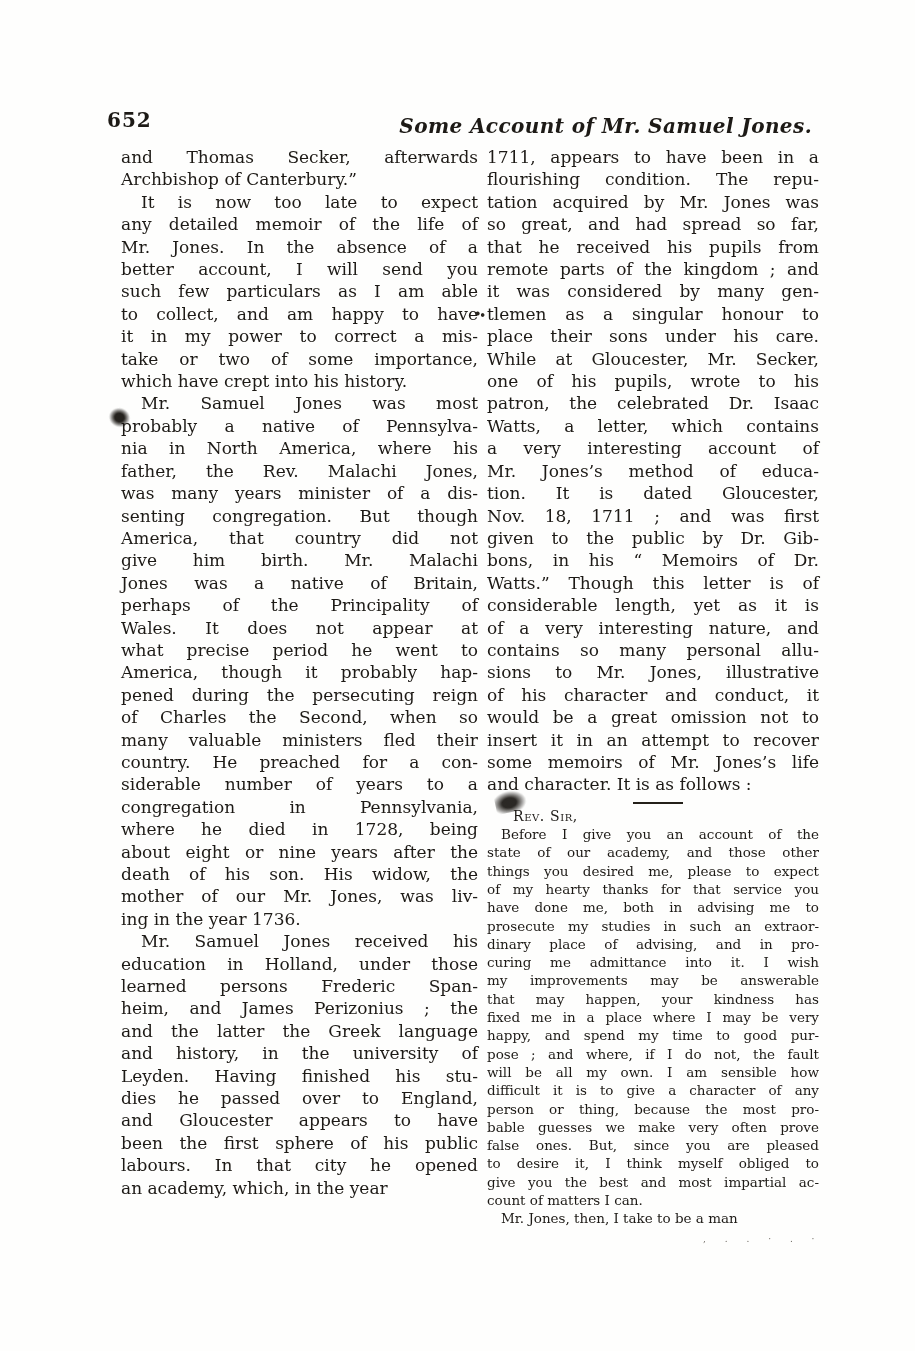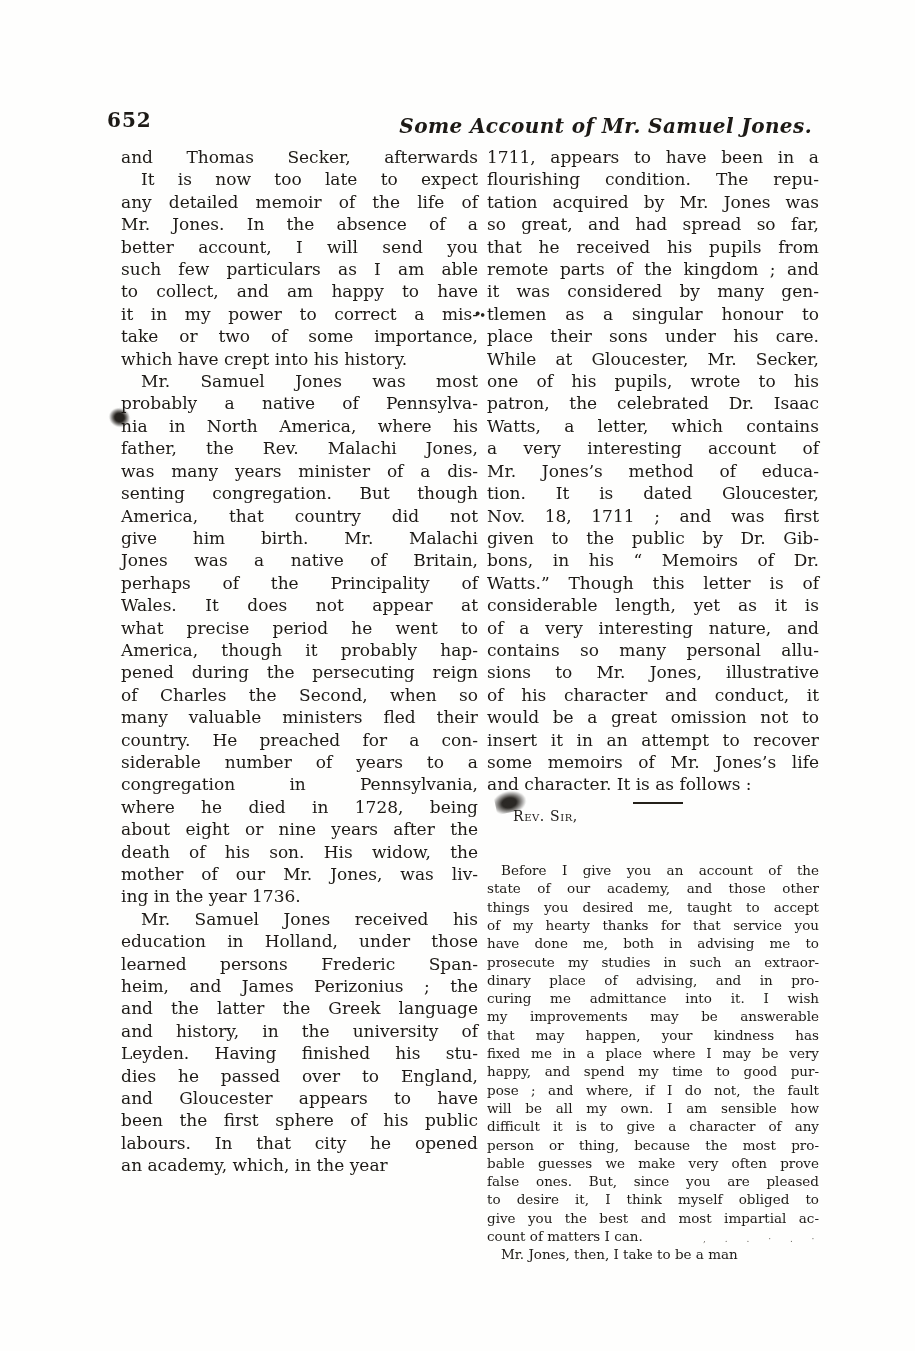--- a/index.html
+++ b/index.html
@@ -36,21 +36,21 @@
   .para { margin:0; }
   .line { text-align:justify; text-align-last:justify; }
   .line.pf  { text-align-last:left; }
   .line.ind { text-indent:20px; }
   
   .salutation {
     font-size:14px; line-height:18.3px;
     font-variant:small-caps; letter-spacing:0.6px;
     padding-left:26px; margin-top:3px;
   }
-  .letter { font-size:13.5px; line-height:18.3px;margin-top:36px; }
+  .letter { font-size:13.5px; line-height:18.3px; }
   .letter .line.ind { text-indent:14px; }
   .divider {
     width:50px; height:0;
     border-top:2.5px solid #242019;
     margin:6px 0 3px 146px;
   }
   
   .blot-a {
     position:absolute; left:109px; top:408px; width:21px; height:19px;
     background:radial-gradient(ellipse at 50% 50%, rgba(25,22,18,0.95) 0 32%, rgba(25,22,18,0.5) 52%, rgba(25,22,18,0) 72%);
@@ -79,20 +79,21 @@
 <div class="page">
 
   <div class="hdr">
     <span class="pageno">652</span>
     <h1 class="title">Some Account of Mr. Samuel Jones.</h1>
   </div>
 
   <div class="col col-left" id="col-left">
       <div class="para">
         <div class="line">and Thomas Secker, afterwards</div>
+        <div class="line pf">Archbishop of Canterbury.”</div>
       </div>
       <div class="para">
         <div class="line ind">It is now too late to expect</div>
         <div class="line">any detailed memoir of the life of</div>
         <div class="line">Mr. Jones. In the absence of a</div>
         <div class="line">better account, I will send you</div>
         <div class="line">such few particulars as I am able</div>
         <div class="line">to collect, and am happy to have</div>
         <div class="line">it in my power to correct a mis-</div>
         <div class="line">take or two of some importance,</div>
@@ -173,21 +174,21 @@
           <div class="line">some memoirs of Mr. Jones’s life</div>
           <div class="line pf">and character. It is as follows :</div>
         </div>
       </div>
     <div class="divider"></div>
     <div class="salutation">Rev. Sir,</div>
     <div class="letter" id="letter-paras">
         <div class="para">
           <div class="line ind">Before I give you an account of the</div>
           <div class="line">state of our academy, and those other</div>
-          <div class="line">things you desired me, taught to accept</div>
+          <div class="line">things you desired me, please to expect</div>
           <div class="line">of my hearty thanks for that service you</div>
           <div class="line">have done me, both in advising me to</div>
           <div class="line">prosecute my studies in such an extraor-</div>
           <div class="line">dinary place of advising, and in pro-</div>
           <div class="line">curing me admittance into it. I wish</div>
           <div class="line">my improvements may be answerable</div>
           <div class="line">that may happen, your kindness has</div>
           <div class="line">fixed me in a place where I may be very</div>
           <div class="line">happy, and spend my time to good pur-</div>
           <div class="line">pose ; and where, if I do not, the fault</div>

